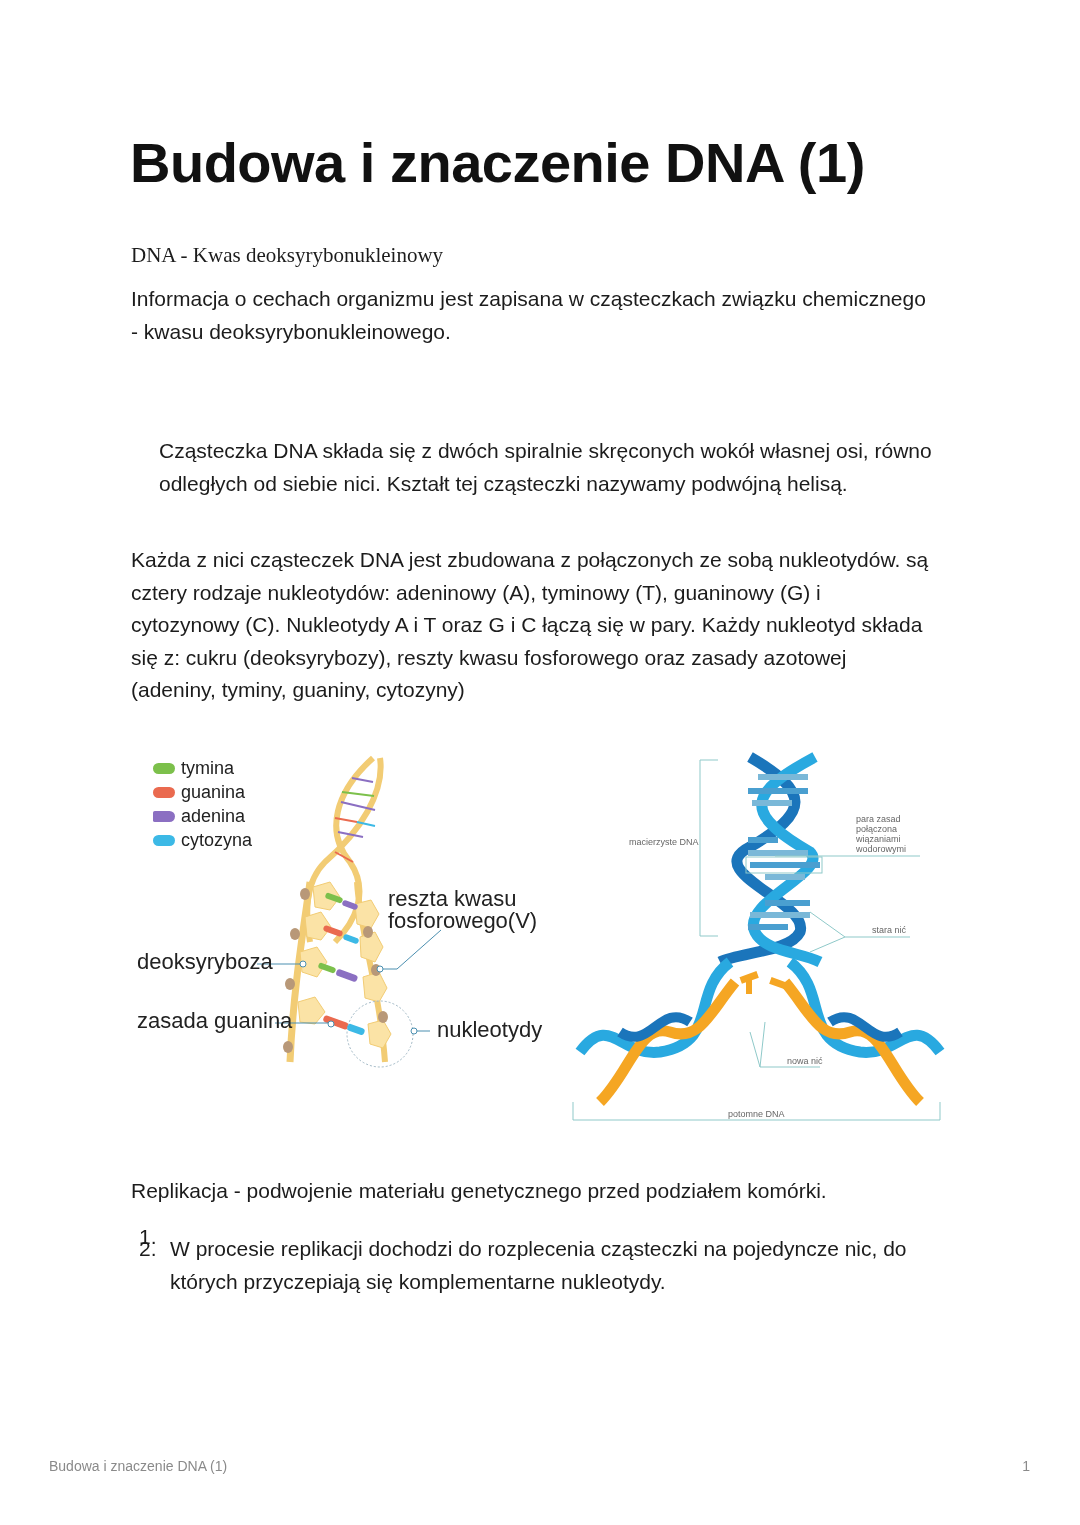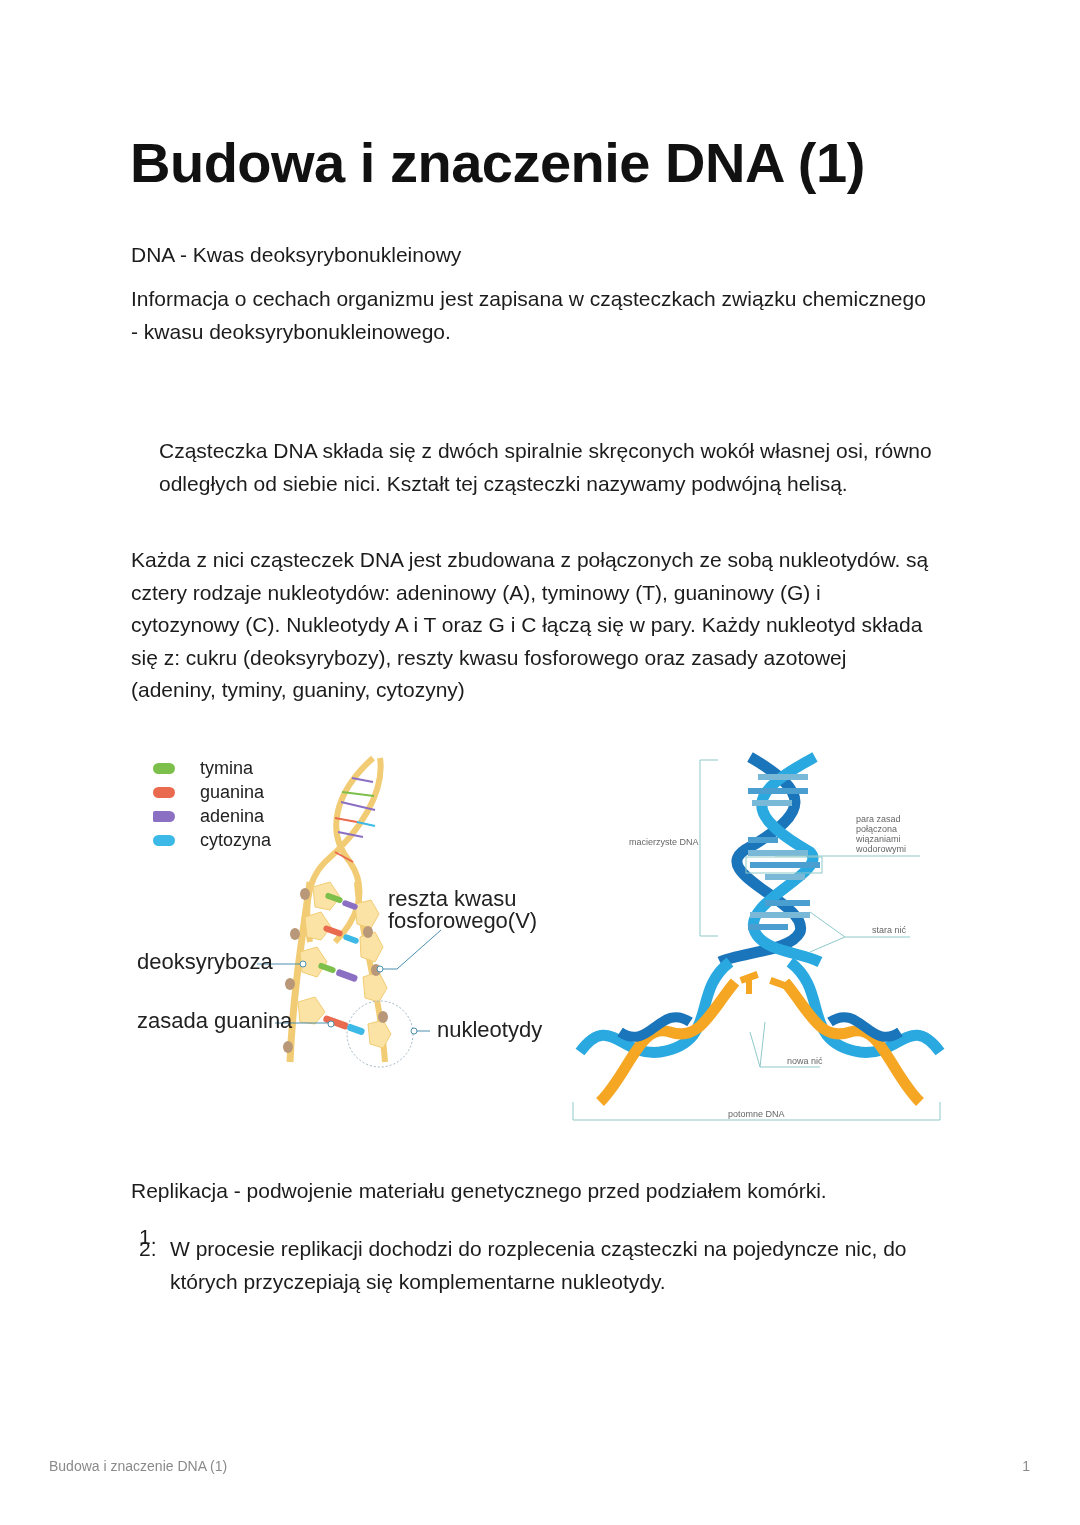--- a/index.html
+++ b/index.html
@@ -16,35 +16,35 @@
       position: absolute; left: 130px; top: 128px;
       font-family: "Liberation Sans", sans-serif;
       font-weight: 700; font-size: 56px; letter-spacing: -0.5px;
       color: #111111; line-height: 70px;
     }
 
     .body-text {
       position: absolute; left: 131px; width: 800px;
       font-size: 21px; line-height: 32.5px; color: #1c1c1c;
     }
-    .p1 { top: 239px; }
+    .p1 { top: 239px; font-family: Liberation Serif, serif; }
     .p2 { top: 283px; }
     .p3 { top: 360px; }
     .p4 { top: 435px; margin-left: 28px; }
     .p5 { top: 544px; }
     .p-repl { top: 1175px; }
 
     .olist { position: absolute; left: 131px; top: 1221px; width: 800px; font-size: 21px; line-height: 32.5px; }
     .olist li { list-style: none; position: relative; padding-left: 39px; margin-bottom: 12px; }
     .olist .num { position: absolute; left: 8px; top: 0; }
 
     
     .fig1 { position: absolute; left: 135px; top: 752px; width: 390px; height: 320px; }
     .legend { position: absolute; left: 18px; top: 4px; }
-    .legend-item { display: flex; align-items: center; height: 24px; font-size: 18px; color: #222; gap: 19px; }
+    .legend-item { display: flex; align-items: center; height: 24px; font-size: 18px; color: #222; }
     .legend-swatch { width: 22px; height: 11px; border-radius: 6px; margin-right: 6px; }
     .fig-label { position: absolute; font-size: 22px; color: #222; line-height: 22px; white-space: nowrap; }
 
     
     .fig2 { position: absolute; left: 570px; top: 752px; width: 380px; height: 380px; }
     .fig2-label { position: absolute; font-size: 9px; color: #666; line-height: 10px; white-space: nowrap; }
 
     .footer-left {
       position: absolute; left: 49px; top: 1458px;
       font-size: 14px; color: #8a8a8a;

